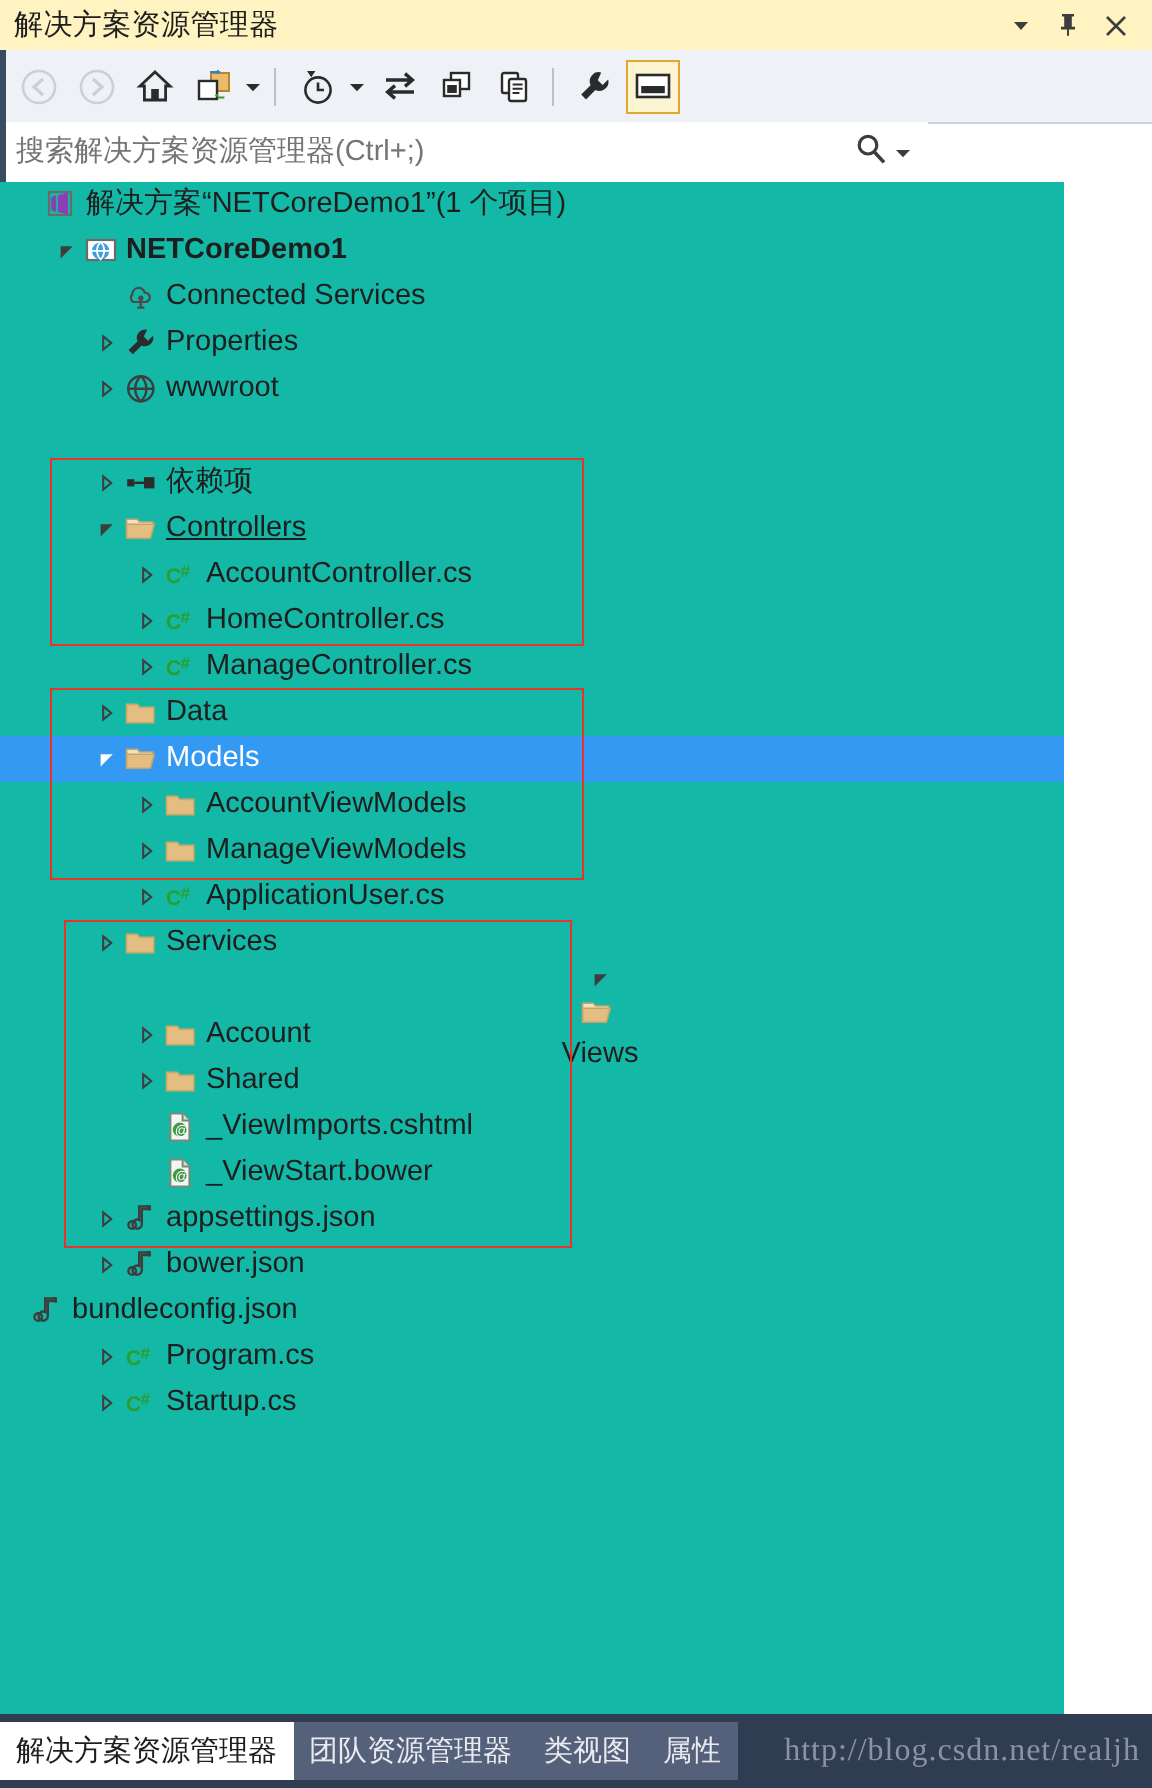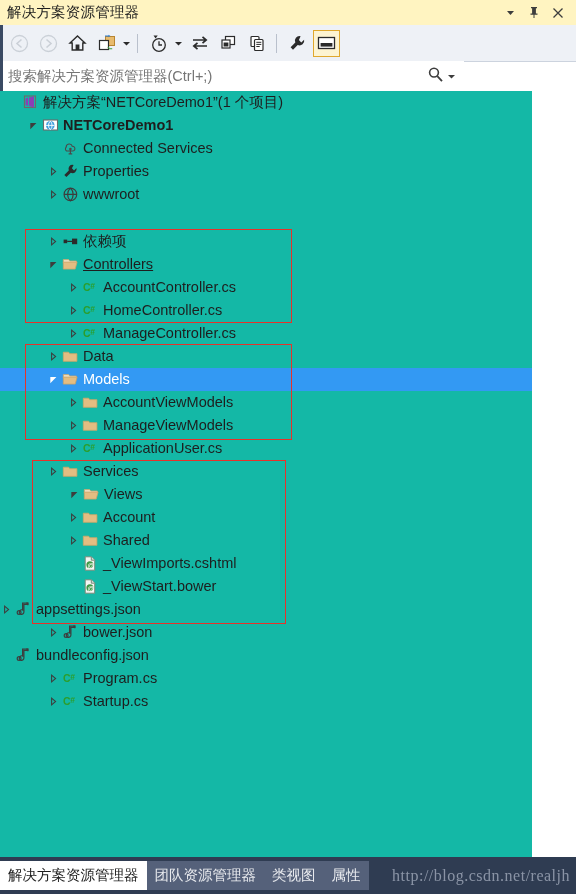--- a/index.html
+++ b/index.html
@@ -460,21 +460,21 @@
             <path d="M2.6 1.2 L6.6 4.5 L2.6 7.8 Z" fill="none" stroke="#3d3d3d" stroke-width="1.05"></path>
           </svg>
         </span>
         <span class="ico">
           <svg width="17" height="17" viewBox="0 0 17 17">
             <path d="M1.3 4.2 h5.3 l1.3 1.5 h7.0 v7.6 h-13.6 z" fill="#e3bd82" stroke="#d0a765" stroke-width=".8"></path>
           </svg>
         </span>
         <span class="lbl">Services</span>
       </div>
-      <div class="row" style="padding-left: 68px;">
+      <div class="row" style="padding-left: 68px; flex-direction: column;">
         <span class="exp">
           <svg width="9" height="9" viewBox="0 0 9 9">
             <path d="M1.3 2.1 L7.4 2.1 L1.3 8.2 Z" fill="#3d3d3d"></path>
           </svg>
         </span>
         <span class="ico">
           <svg width="17" height="17" viewBox="0 0 17 17">
             <path d="M1.3 3.6 h5.3 l1.2 1.4 h6.6 v2.0 h-13.1 z" fill="#f0e0c4" stroke="#c9a46a" stroke-width=".8"></path>
             <path d="M1.3 6.1 h13.8 l-1.9 7.0 h-11.9 z" fill="#e3bd82" stroke="#c9a46a" stroke-width=".8"></path>
           </svg>
@@ -528,21 +528,21 @@
         <span class="ico">
           <svg width="17" height="17" viewBox="0 0 17 17">
             <path d="M3.2 1.8 h6.1 l3.4 3.4 v10 h-9.5 z" fill="#f4f6f4" stroke="#7a8a7a" stroke-width="1"></path>
             <path d="M9.3 1.8 v3.4 h3.4" fill="#d8ded8" stroke="#7a8a7a" stroke-width="1"></path>
             <circle cx="7.9" cy="9.8" r="3.5" fill="#3f9a46"></circle>
             <text x="5.4" y="12.6" font-family="Liberation Sans, sans-serif" font-size="7" fill="#ffffff">@</text>
           </svg>
         </span>
         <span class="lbl">_ViewStart.bower</span>
       </div>
-      <div class="row" style="">
+      <div class="row" style="padding-left: 47px;">
         <span class="exp">
           <svg width="9" height="9" viewBox="0 0 9 9">
             <path d="M2.6 1.2 L6.6 4.5 L2.6 7.8 Z" fill="none" stroke="#3d3d3d" stroke-width="1.05"></path>
           </svg>
         </span>
         <span class="ico">
           <svg width="17" height="17" viewBox="0 0 17 17">
             <path d="M7.6 2.2 h5.2 v1.3 h-3.9 v7.6 a2.3 2.3 0 1 1 -1.3 -2.1 z" fill="none" stroke="#3d3d3d" stroke-width="1.2"></path>
             <circle cx="4.1" cy="11.5" r="1.9" fill="none" stroke="#3d3d3d" stroke-width="1.2"></circle>
             <path d="M11.2 2.2 h1.6 v2.1" fill="none" stroke="#3d3d3d" stroke-width="1.2"></path>

